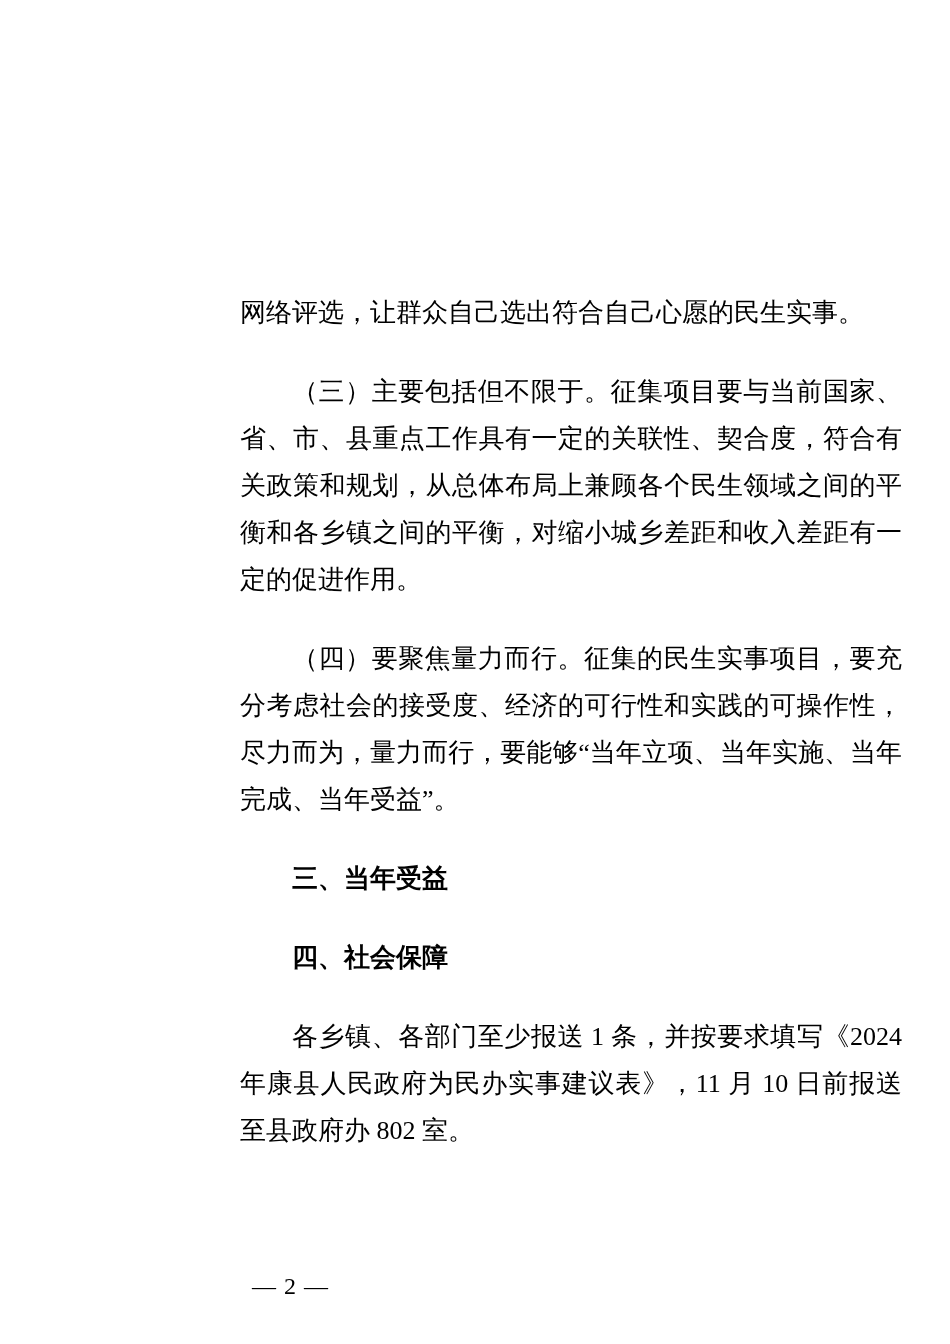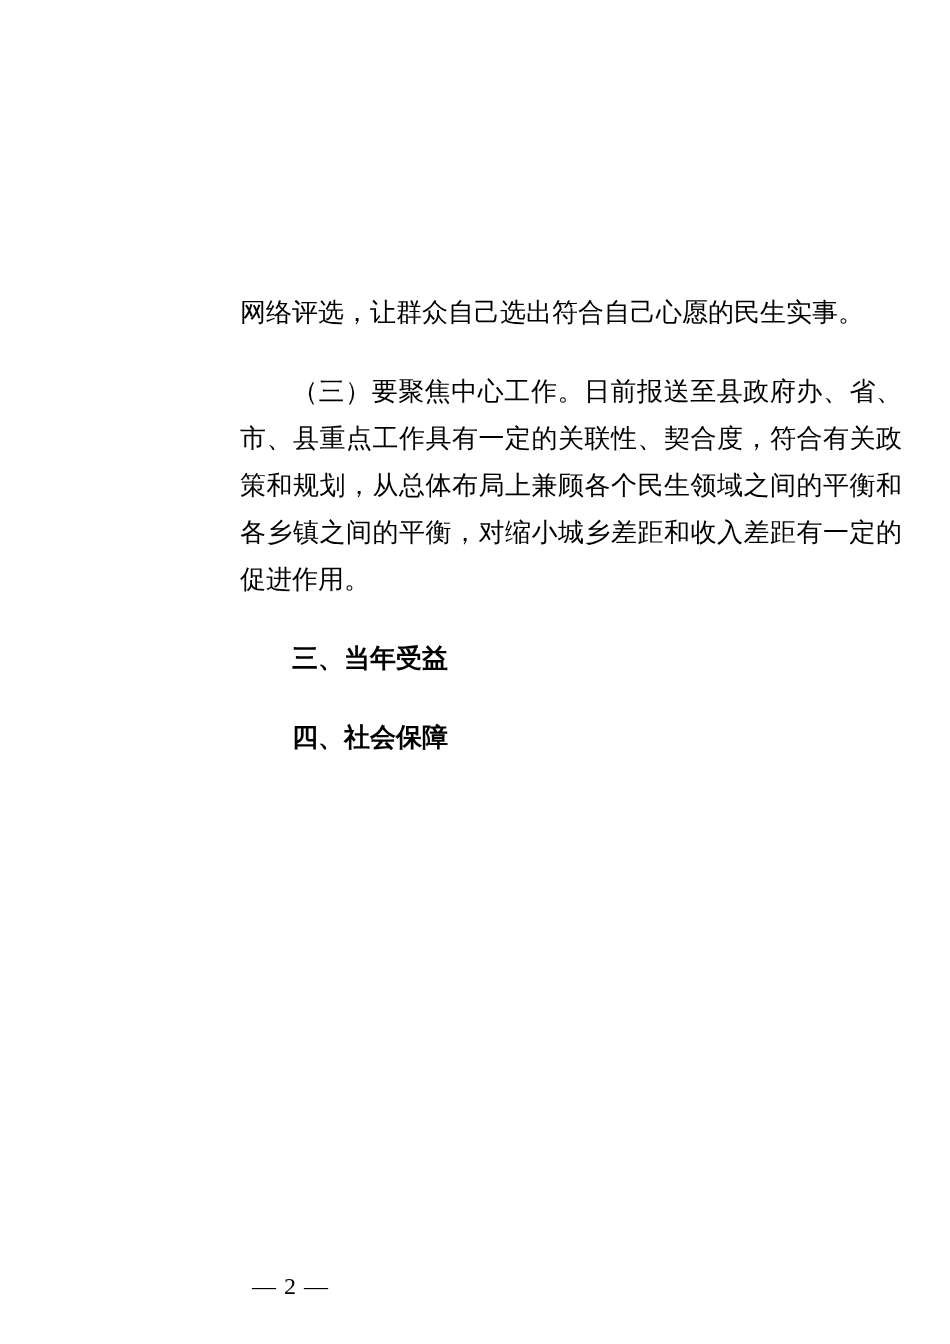--- a/index.html
+++ b/index.html
@@ -45,20 +45,22 @@
     line-height: 30px;
     letter-spacing: 1px;
   }
 </style>
 </head>
 <body>
 
 <div class="page">
   <div class="doc-body">
       <p class="para">网络评选，让群众自己选出符合自己心愿的民生实事。</p>
-      <p class="para indent">（三）要聚焦中心工作。日前报送至县政府办、省、市、县重点工作具有一定的关联性、契合度，符合有关政策和规划，从总体布局上兼顾各个民生领域之间的平衡和各乡镇之间的平衡，对缩小城乡差距和收入差距有一定的促进作用。</p>
+      <p class="para indent">（三）主要包括但不限于。征集项目要与当前国家、省、市、县重点工作具有一定的关联性、契合度，符合有关政策和规划，从总体布局上兼顾各个民生领域之间的平衡和各乡镇之间的平衡，对缩小城乡差距和收入差距有一定的促进作用。</p>
+      <p class="para indent">（四）要聚焦量力而行。征集的民生实事项目，要充分考虑社会的接受度、经济的可行性和实践的可操作性，尽力而为，量力而行，要能够“当年立项、当年实施、当年完成、当年受益”。</p>
       <p class="heading indent">三、当年受益</p>
       <p class="heading indent">四、社会保障</p>
+      <p class="para indent">各乡镇、各部门至少报送 1 条，并按要求填写《2024 年康县人民政府为民办实事建议表》，11 月 10 日前报送至县政府办 802 室。</p>
     </div>
   <div class="footer">
     <span>— 2 —</span>
   </div>
 </div>
 
 </body></html>

